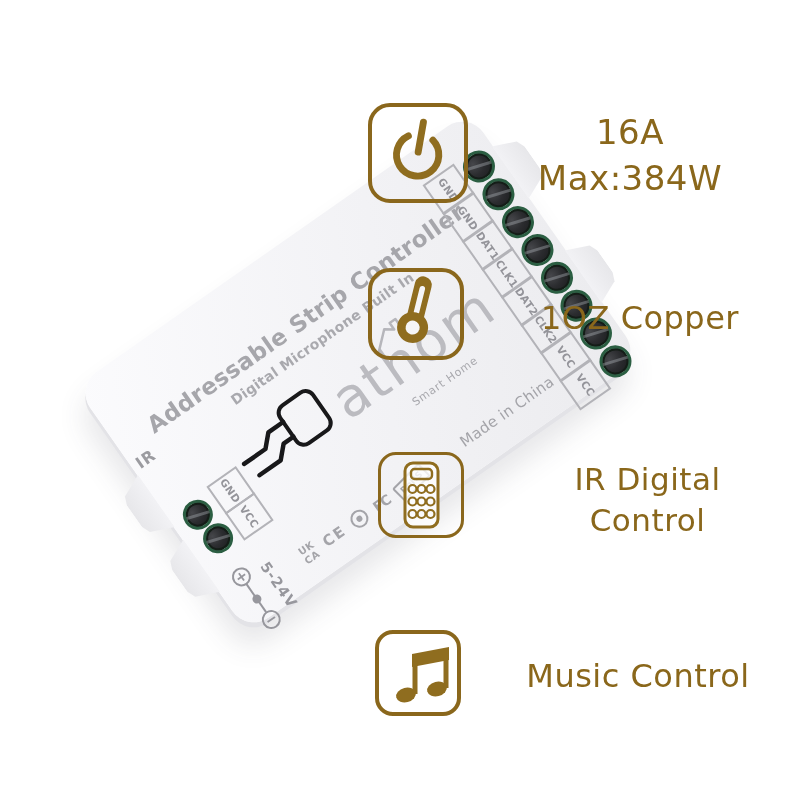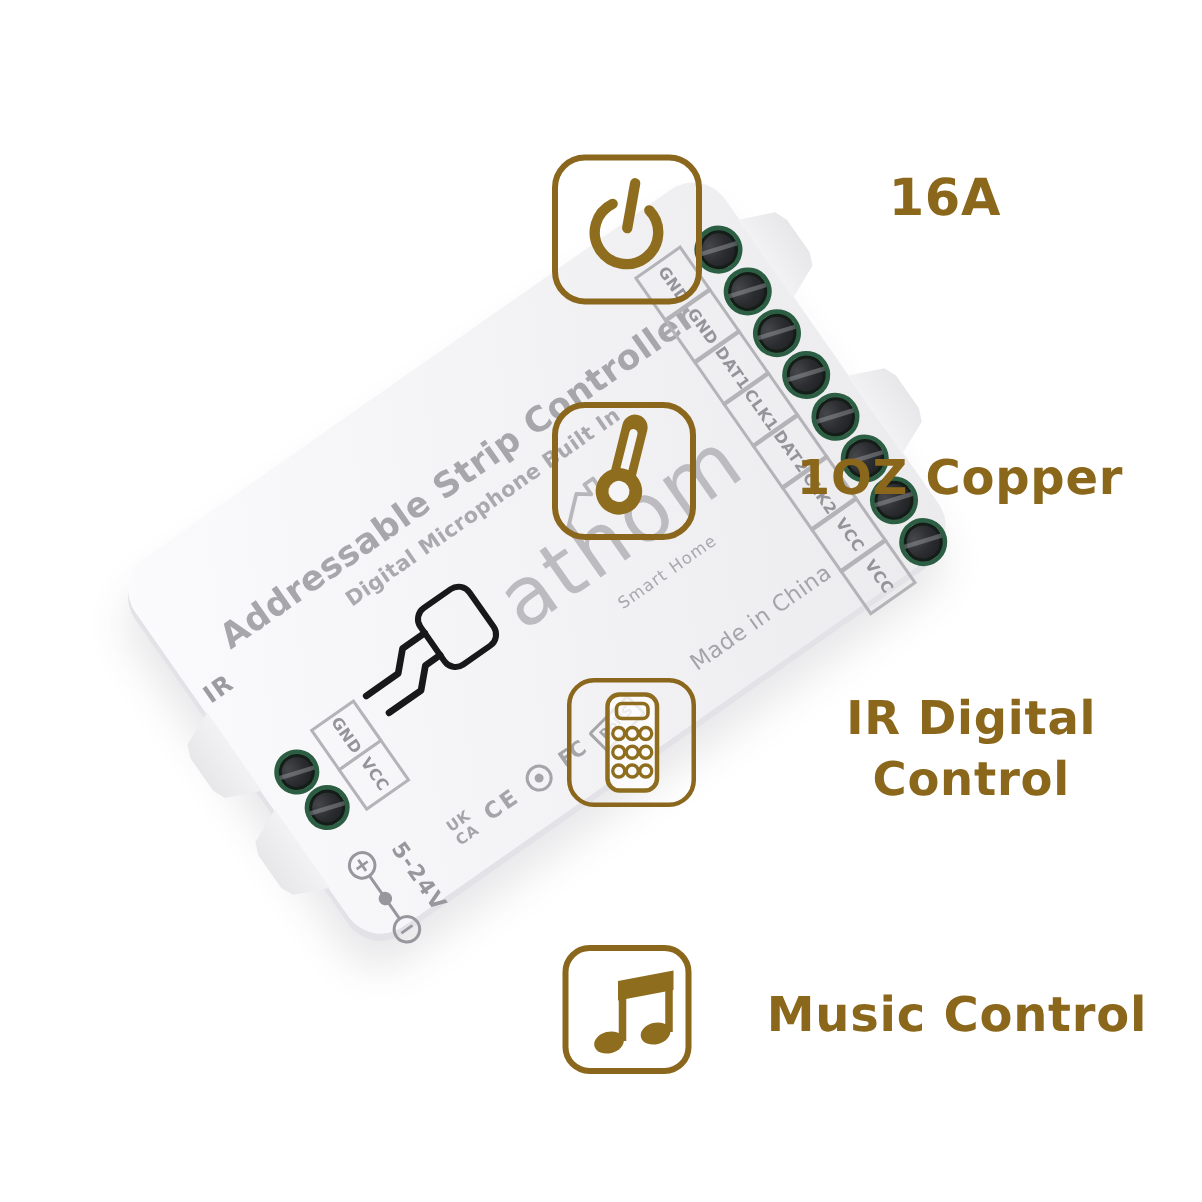--- a/index.html
+++ b/index.html
@@ -61,21 +61,21 @@
         border-radius:2px;transform:rotate(-10deg);}
 
   
   .frame{position:absolute;border:4px solid #8a671c;border-radius:22px;}
   #frame-power{left:368px;top:103px;width:92px;height:92px;}
   #frame-thermo{left:368px;top:268px;width:88px;height:84px;}
   #frame-ir{left:378px;top:452px;width:80px;height:80px;border-width:3.5px;border-radius:18px;}
   #frame-music{left:375px;top:630px;width:78px;height:78px;border-radius:18px;}
   .frame svg{width:100%;height:100%;display:block;}
 
-  .gold-label{position:absolute;text-align:center;font-weight:700;color:#8a671b;
+  .gold-label{position:absolute;text-align:center;font-weight:400;color:#8a671b;
               letter-spacing:.5px;}
   #label-power{left:505px;top:110px;width:250px;font-size:34px;line-height:1.35;}
   #label-copper{left:520px;top:299px;width:240px;font-size:32px;}
   #label-ir{left:525px;top:459px;width:245px;font-size:31px;line-height:1.32;}
   #label-music{left:508px;top:657px;width:260px;font-size:32px;}
   .gold-label span{display:block;}
 </style>
 </head>
 <body>
 
@@ -213,20 +213,21 @@
         <path d="M33,33 L70,26 L70,13 L33,20 Z"></path>
         <ellipse cx="27" cy="61" rx="10" ry="7.2" transform="rotate(-14 27 61)"></ellipse>
         <ellipse cx="58" cy="55" rx="10" ry="7.2" transform="rotate(-14 58 55)"></ellipse>
       </g>
       <path d="M36,60 V27.5 M67,54 V24" stroke="#8f6d1f" stroke-width="5"></path>
     </svg>
   </div>
 
   <div class="gold-label" id="label-power">
     <span>16A</span>
+    <span>Max:384W</span>
   </div>
   <div class="gold-label" id="label-copper">
     <span>1OZ Copper</span>
   </div>
   <div class="gold-label" id="label-ir">
     <span>IR Digital</span>
     <span>Control</span>
   </div>
   <div class="gold-label" id="label-music">
     <span>Music Control</span>

